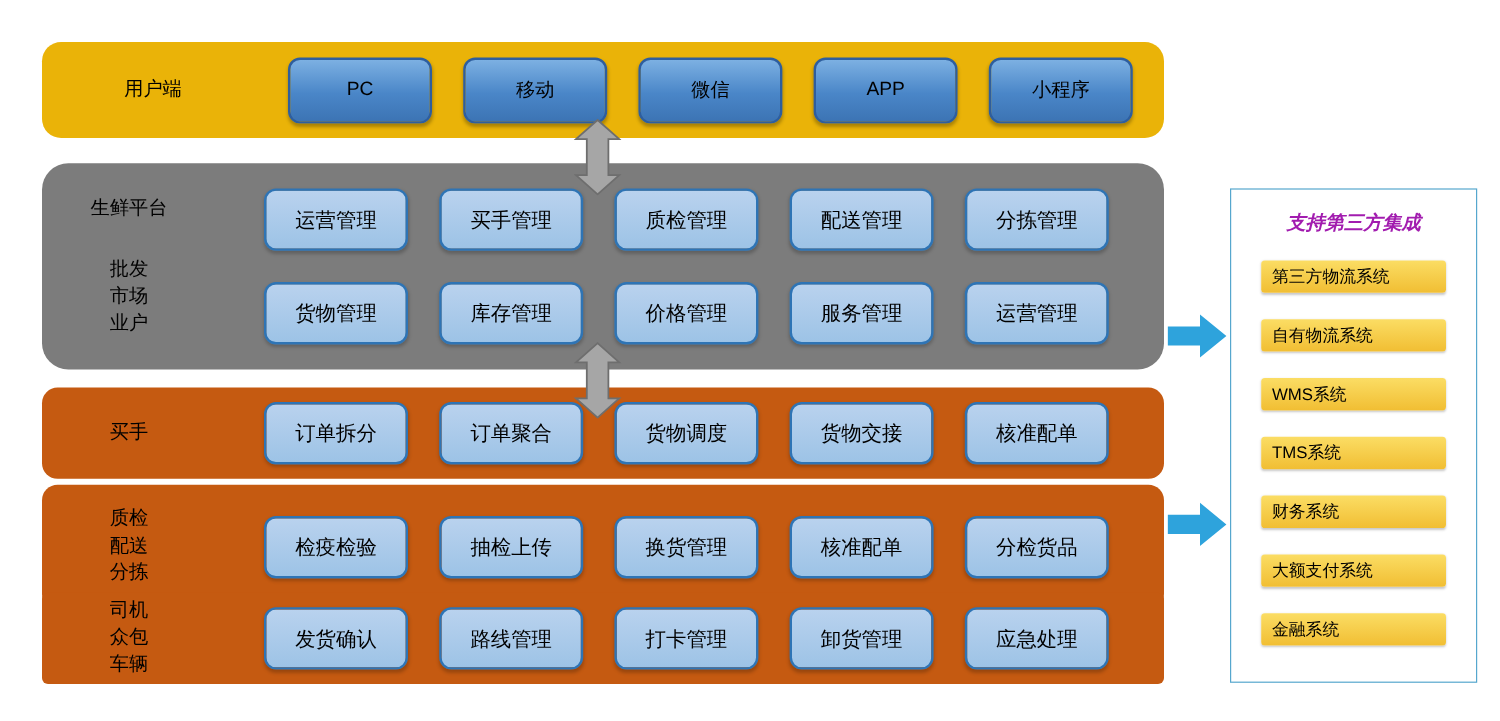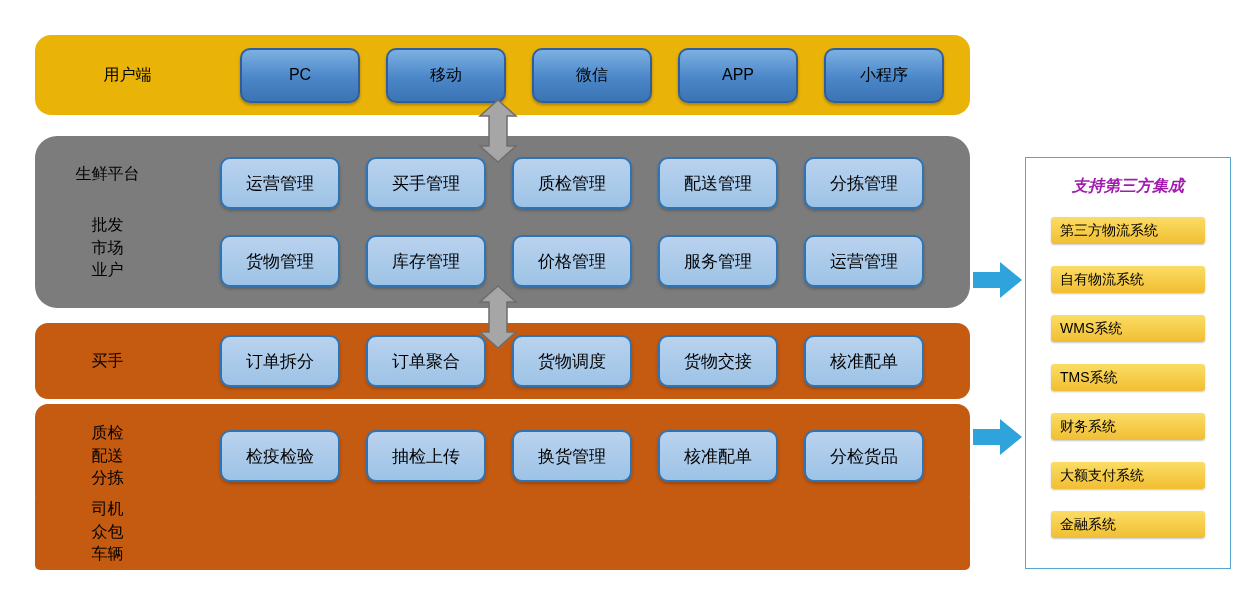--- a/index.html
+++ b/index.html
@@ -118,20 +118,27 @@
       <div class="btn btn-light">分检货品</div>
     </div>
   </div>
 
   <div class="band band-driver">
     <div class="band-label-col">
       <div class="lbl">司机
 众包
 车辆</div>
     </div>
+    <div class="band-items">
+      <div class="btn btn-light">发货确认</div>
+      <div class="btn btn-light">路线管理</div>
+      <div class="btn btn-light">打卡管理</div>
+      <div class="btn btn-light">卸货管理</div>
+      <div class="btn btn-light">应急处理</div>
+    </div>
   </div>
 
   <svg class="varrow" style="left:478px; top:99px;" width="40" height="64" viewBox="0 0 40 64">
     <polygon points="20,1 38,17 29,17 29,47 38,47 20,63 2,47 11,47 11,17 2,17" fill="#A6A6A6" stroke="#6E6E6E" stroke-width="1.5"></polygon>
   </svg>
   <svg class="varrow" style="left:478px; top:285px;" width="40" height="64" viewBox="0 0 40 64">
     <polygon points="20,1 38,17 29,17 29,47 38,47 20,63 2,47 11,47 11,17 2,17" fill="#A6A6A6" stroke="#6E6E6E" stroke-width="1.5"></polygon>
   </svg>
 
   <svg class="harrow" style="left:973px; top:261px;" width="50" height="38" viewBox="0 0 50 38">

